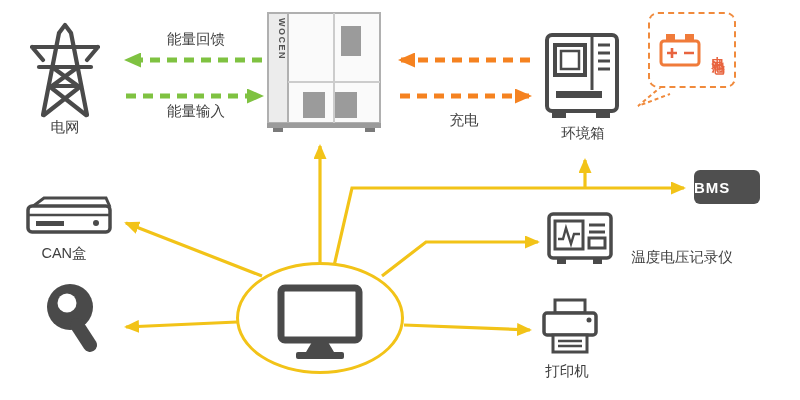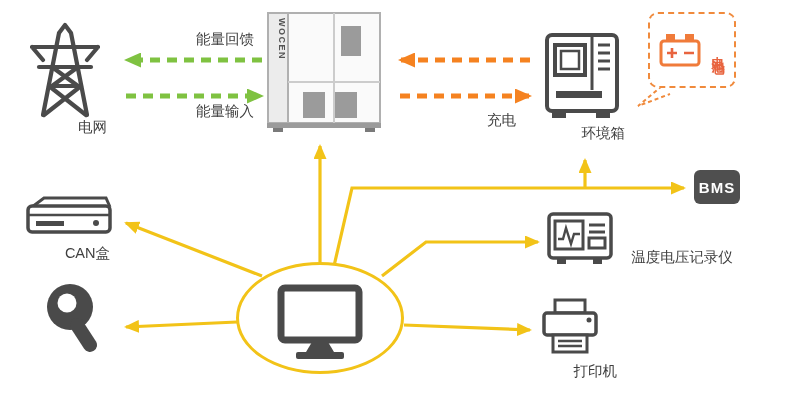--- a/index.html
+++ b/index.html
@@ -3,28 +3,28 @@
 <meta charset="utf-8">
 <style>
   html,body{margin:0;padding:0;background:#fff;}
   .canvas{position:relative;width:800px;height:400px;background:#fff;overflow:hidden;
           font-family:"Liberation Sans",sans-serif;}
   .wires{position:absolute;left:0;top:0;z-index:1;}
   .wires .g{stroke:#7fc241;stroke-width:5;stroke-dasharray:10 7;fill:none;}
   .wires .o{stroke:#f58220;stroke-width:5;stroke-dasharray:10 7;fill:none;}
   .wires .y{stroke:#f2c318;stroke-width:3.2;fill:none;}
   .icon{position:absolute;z-index:2;}
-  .label{position:absolute;z-index:2;font-size:14.5px;color:#3f3f3f;text-align:right;line-height:1.2;}
+  .label{position:absolute;z-index:2;font-size:14.5px;color:#3f3f3f;text-align:center;line-height:1.2;}
   .label.left{text-align:center;}
   .ellipse{position:absolute;left:236px;top:262px;width:168px;height:112px;border:3px solid #f2c318;
            border-radius:50%;background:#fff;box-sizing:border-box;z-index:2;}
   .monitor{z-index:3;}
-  .bms-box{position:absolute;left:694px;top:170px;width:46px;height:34px;background:#4f4f4f;
+  .bms-box{position:absolute;left:694px;top:170px;width:66px;height:34px;background:#4f4f4f;
            border-radius:6px;color:#fff;font-weight:bold;font-size:15px;letter-spacing:1px;
-           display:flex;align-items:center;justify-content:center;z-index:2;}
+           display:flex;align-items:center;z-index:2;}
   .callout{position:absolute;left:648px;top:12px;width:88px;height:76px;border:2px dashed #f08a3c;
            border-radius:10px;background:#fff;display:flex;align-items:center;justify-content:center;
            gap:7px;z-index:2;box-sizing:border-box;}
   .v-text{writing-mode:vertical-rl;text-orientation:upright;font-size:13px;color:#e8643f;
           letter-spacing:3px;font-weight:bold;}
   .tail{position:absolute;left:630px;top:84px;z-index:1;}
 </style>
 </head>
 <body>
 

